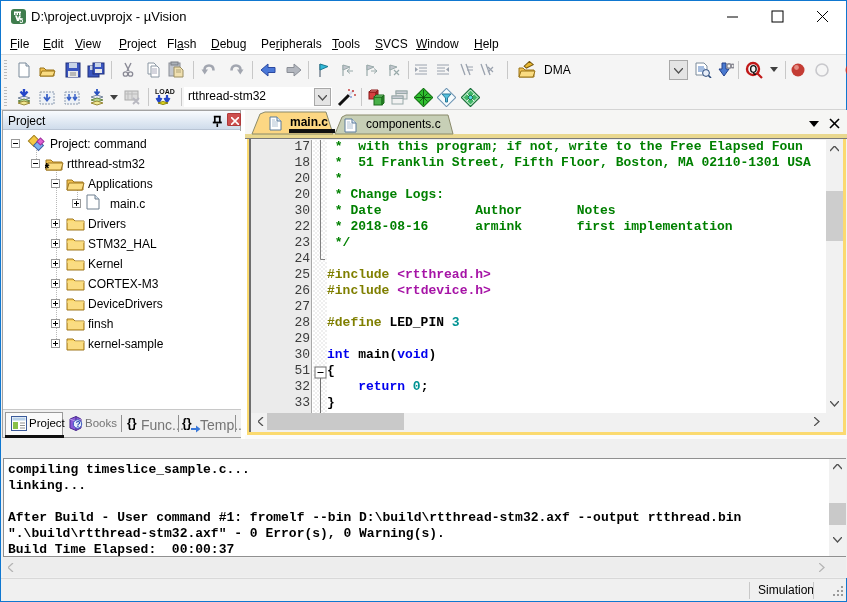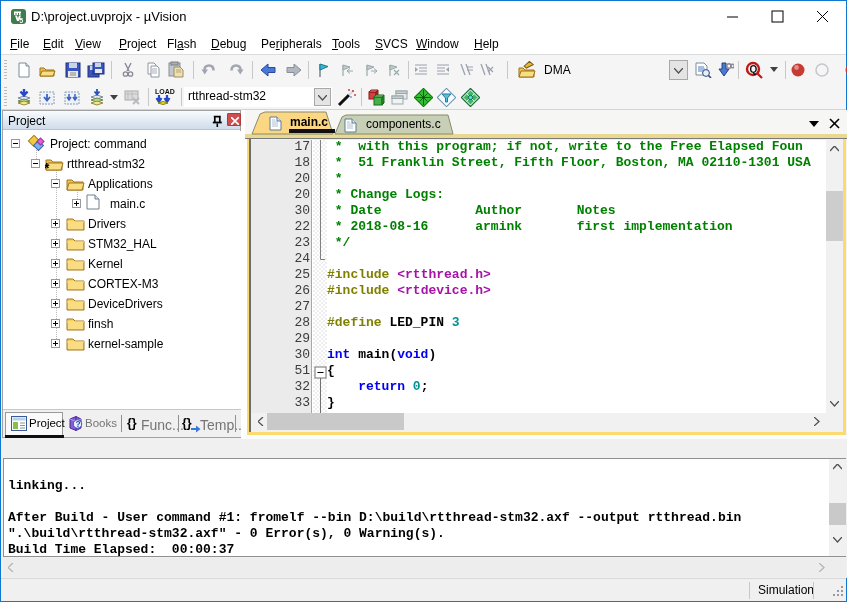--- a/index.html
+++ b/index.html
@@ -567,20 +567,21 @@
           <path d="M5 0 L0 4.5 L5 9" fill="none" stroke="#505050" stroke-width="1.3"></path>
         </svg>
       <div class="abs" style="left:16px;top:0;width:137px;height:17px;background:#c9c9c9"></div>
       <svg class="abs" style="left:563px;top:4px" width="6" height="9">
           <path d="M0 0 L5 4.5 L0 9" fill="none" stroke="#505050" stroke-width="1.3"></path>
         </svg>
     </div>
   </div>
   <div id="build">
     <div id="buildtxt">
+      <div style="top:3px">compiling timeslice_sample.c...</div>
       <div style="top:19px">linking...</div>
       <div style="top:51px">After Build - User command #1: fromelf --bin D:\build\rtthread-stm32.axf --output rtthread.bin</div>
       <div style="top:67px">".\build\rtthread-stm32.axf" - 0 Error(s), 0 Warning(s).</div>
       <div style="top:83px">Build Time Elapsed:  00:00:37</div>
         <div class="abs" style="left:825px;top:0;width:17px;height:97px;background:#f1f1f1">
 <svg class="abs" style="left:4px;top:5px" width="9" height="6">
             <path d="M0 5 L4.5 0 L9 5" fill="none" stroke="#505050" stroke-width="1.3"></path>
           </svg>
 <div class="abs" style="left:0;top:44px;width:17px;height:22px;background:#c9c9c9"></div>
 <svg class="abs" style="left:4px;top:78px" width="9" height="6">

